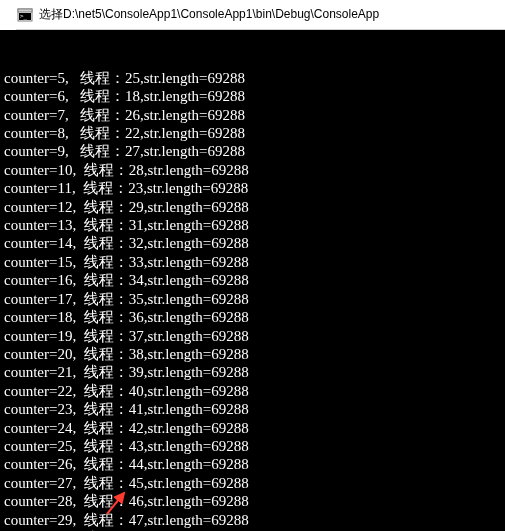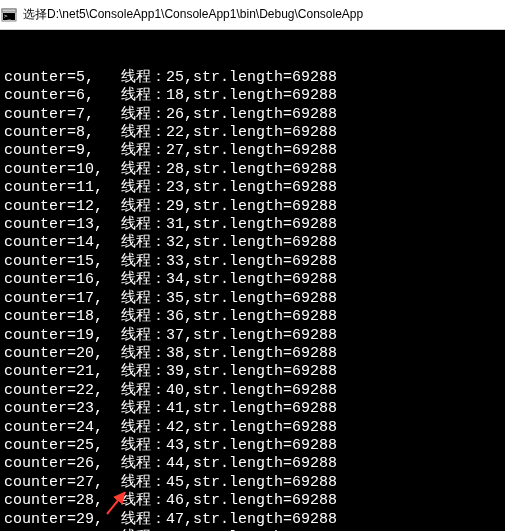--- a/index.html
+++ b/index.html
@@ -20,37 +20,38 @@
       background: #ffffff;
       border-bottom: 1px solid #d0d0d0;
       display: flex;
       align-items: center;
       padding: 0 1px;
       font-size: 12px;
       color: #000;
       font-family: "Microsoft YaHei", "SimSun", sans-serif;
       white-space: nowrap;
       overflow: hidden;
+      margin-left: 16px;
     }
     .title-bar .icon {
       width: 16px;
       height: 16px;
       margin-right: 6px;
       flex-shrink: 0;
     }
     .title-bar .icon svg {
       display: block;
     }
     .console-area {
       background: #000000;
       color: #ffffff;
       width: 100%;
       height: calc(100% - 30px);
       padding: 2px 4px;
-      font-family: Liberation Mono, monospace;
+      font-family: Liberation Serif, serif;
       font-size: 15px;
       line-height: 18.4px;
       white-space: pre;
       overflow: hidden;
       position: relative;
     }
     .line {
       white-space: pre;
     }
     .arrow {

